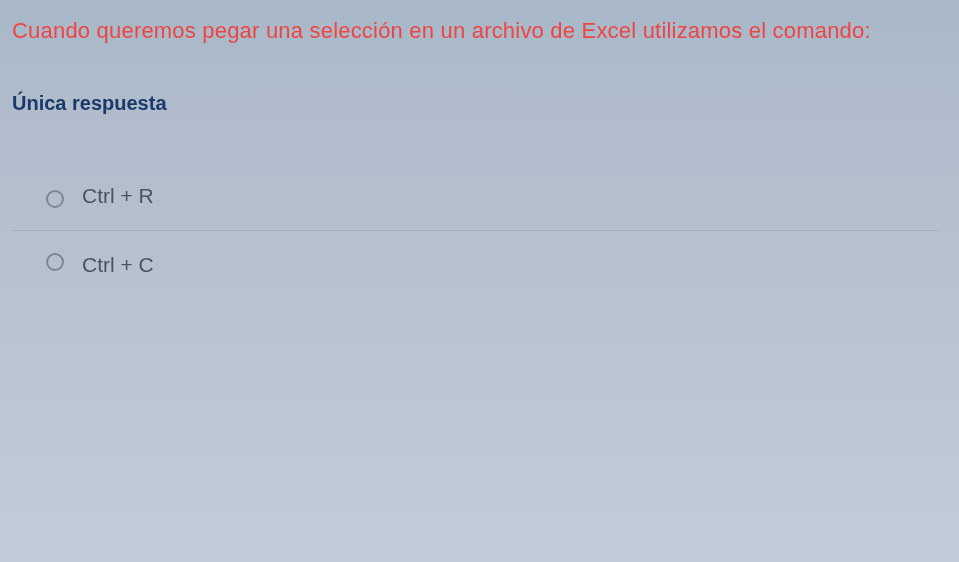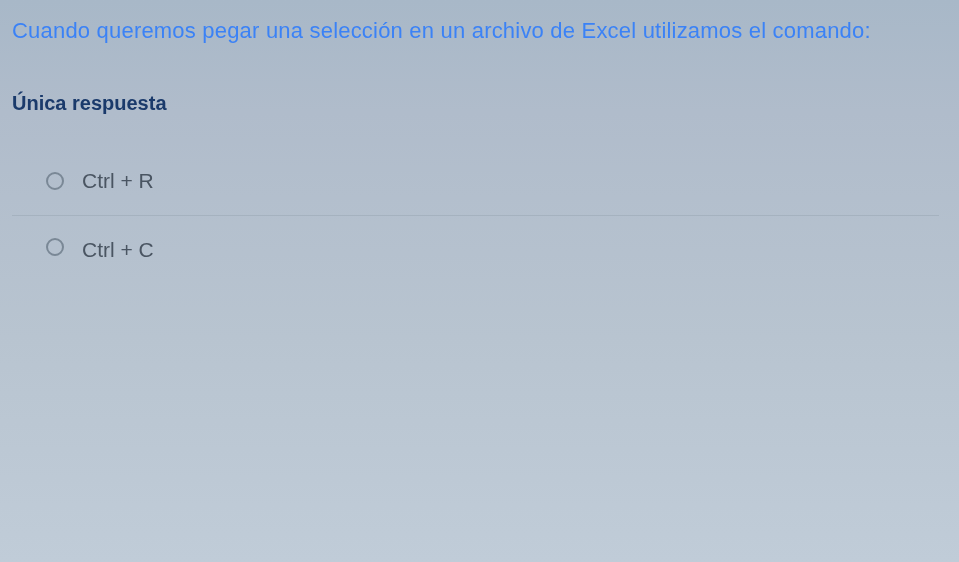--- a/index.html
+++ b/index.html
@@ -11,39 +11,39 @@
       font-family: 'Segoe UI', Tahoma, Geneva, Verdana, sans-serif;
       background: linear-gradient(180deg, #a8b8c8 0%, #b0bccb 20%, #b8c4d0 60%, #c0ccd8 100%);
       width: 959px;
       height: 562px;
       padding: 18px 20px 0 12px;
       color: #3a4552;
       overflow: hidden;
     }
     .question-text {
       font-size: 22px;
-      color: #3b82f6;
+      color: #ef4444;
       font-weight: 400;
       margin-bottom: 48px;
       letter-spacing: 0.2px;
     }
     .answer-type {
       font-size: 20px;
       color: #1a3a6b;
       font-weight: 600;
-      margin-bottom: 32px;
+      margin-bottom: 47px;
       padding-left: 0;
     }
     .options-container {
       display: flex;
       flex-direction: column;
     }
     .option-row {
       display: flex;
-      align-items: center;
+      align-items: flex-end;
       padding: 22px 0 22px 34px;
       border-bottom: 1px solid rgba(120, 135, 150, 0.25);
     }
     .option-row:last-child {
       border-bottom: none;
       padding-bottom: 0;
     }
     .radio-circle {
       width: 18px;
       height: 18px;

